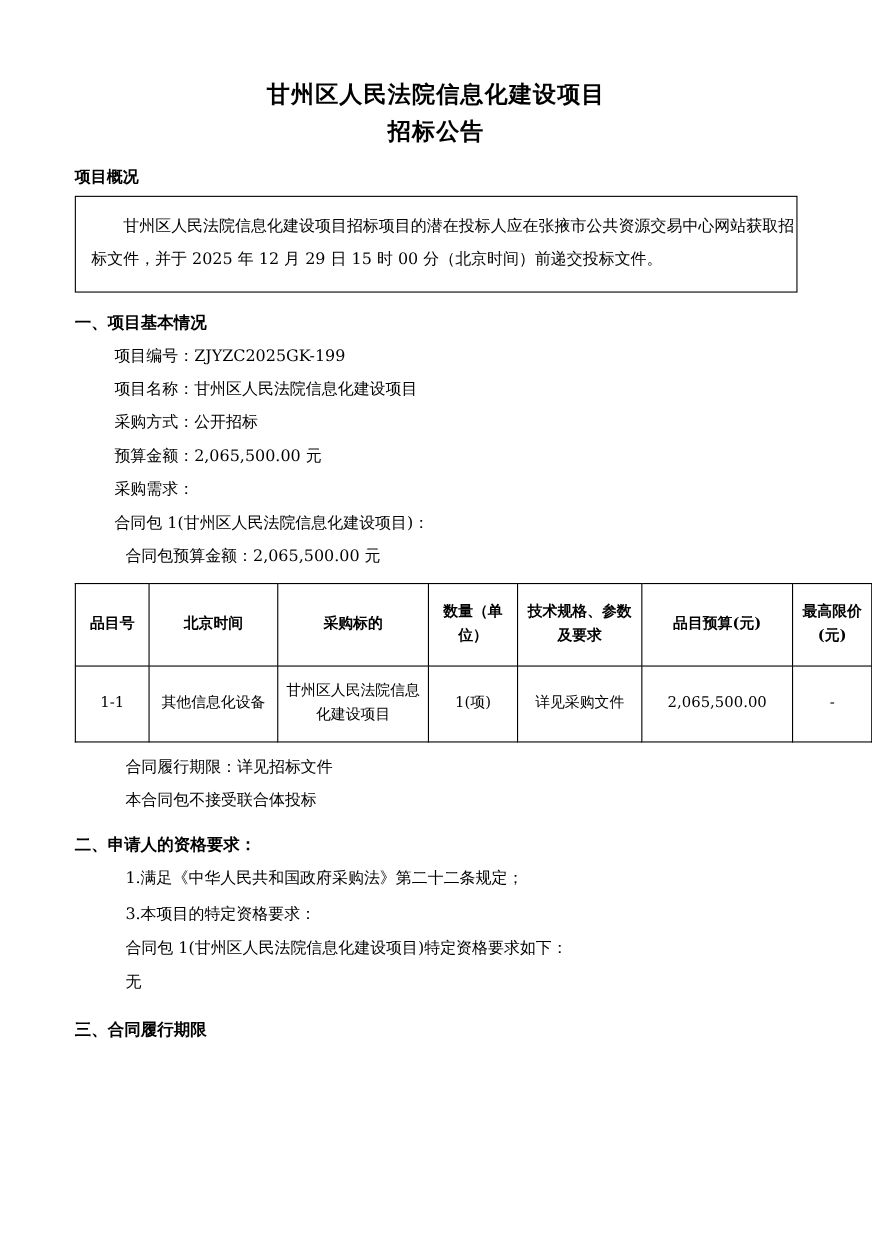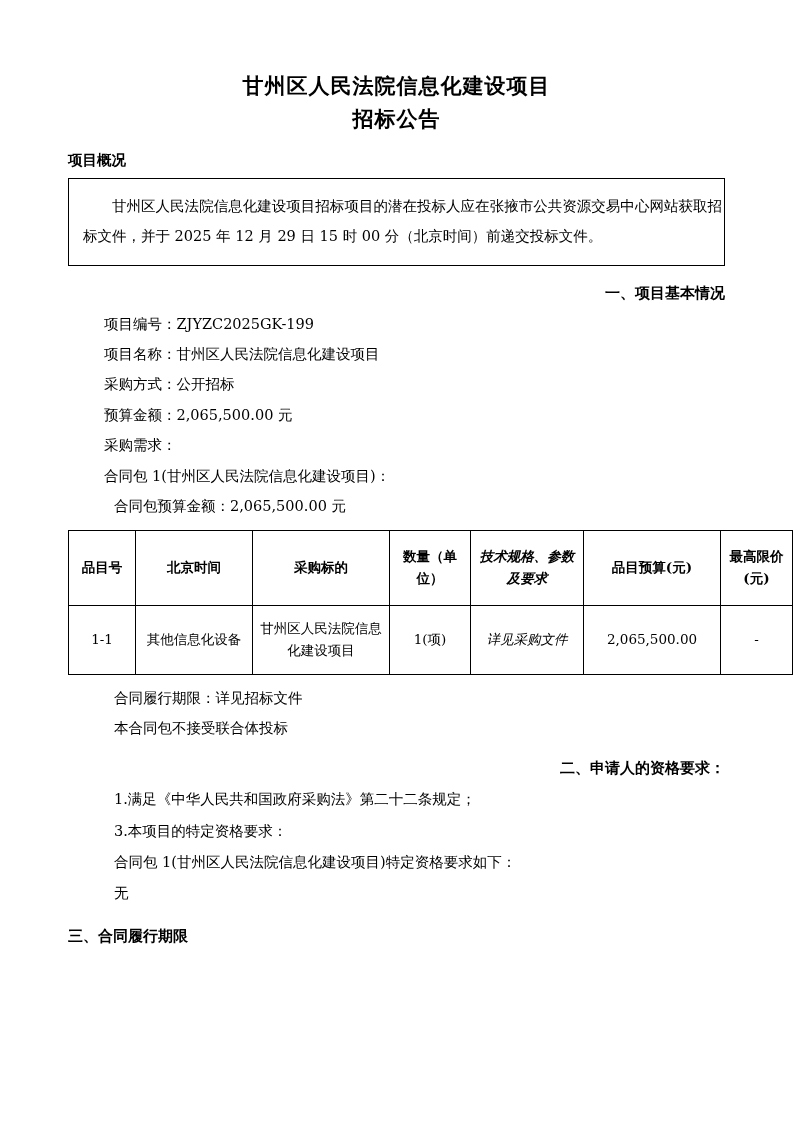--- a/index.html
+++ b/index.html
@@ -51,21 +51,20 @@
   }
   .overview-box p {
     margin: 0;
     text-indent: 2em;
     text-align: justify;
   }
   .heading {
     font-size: 15px;
     font-weight: bold;
     margin: 16px 0 6px 0;
-    text-align: right;
   }
   .indent-line {
     font-size: 14.5px;
     line-height: 2.1;
     padding-left: 36px;
   }
   .indent-line-2 {
     font-size: 14.5px;
     line-height: 2.1;
     padding-left: 46px;
@@ -88,21 +87,21 @@
     font-weight: bold;
     height: 62px;
   }
   table.goods td {
     height: 56px;
   }
   .col1 { width: 58px; }
   .col2 { width: 108px; }
   .col3 { width: 128px; }
   .col4 { width: 72px; }
-  .col5 { width: 104px; font-style: italic; }
+  .col5 { width: 104px; }
   .col6 { width: 128px; }
   .col7 { width: 63px; }
   .num-cell { text-align: center; }
   .after-table {
     font-size: 14.5px;
     line-height: 2.1;
     padding-left: 46px;
   }
   .list-line {
     font-size: 14.5px;

